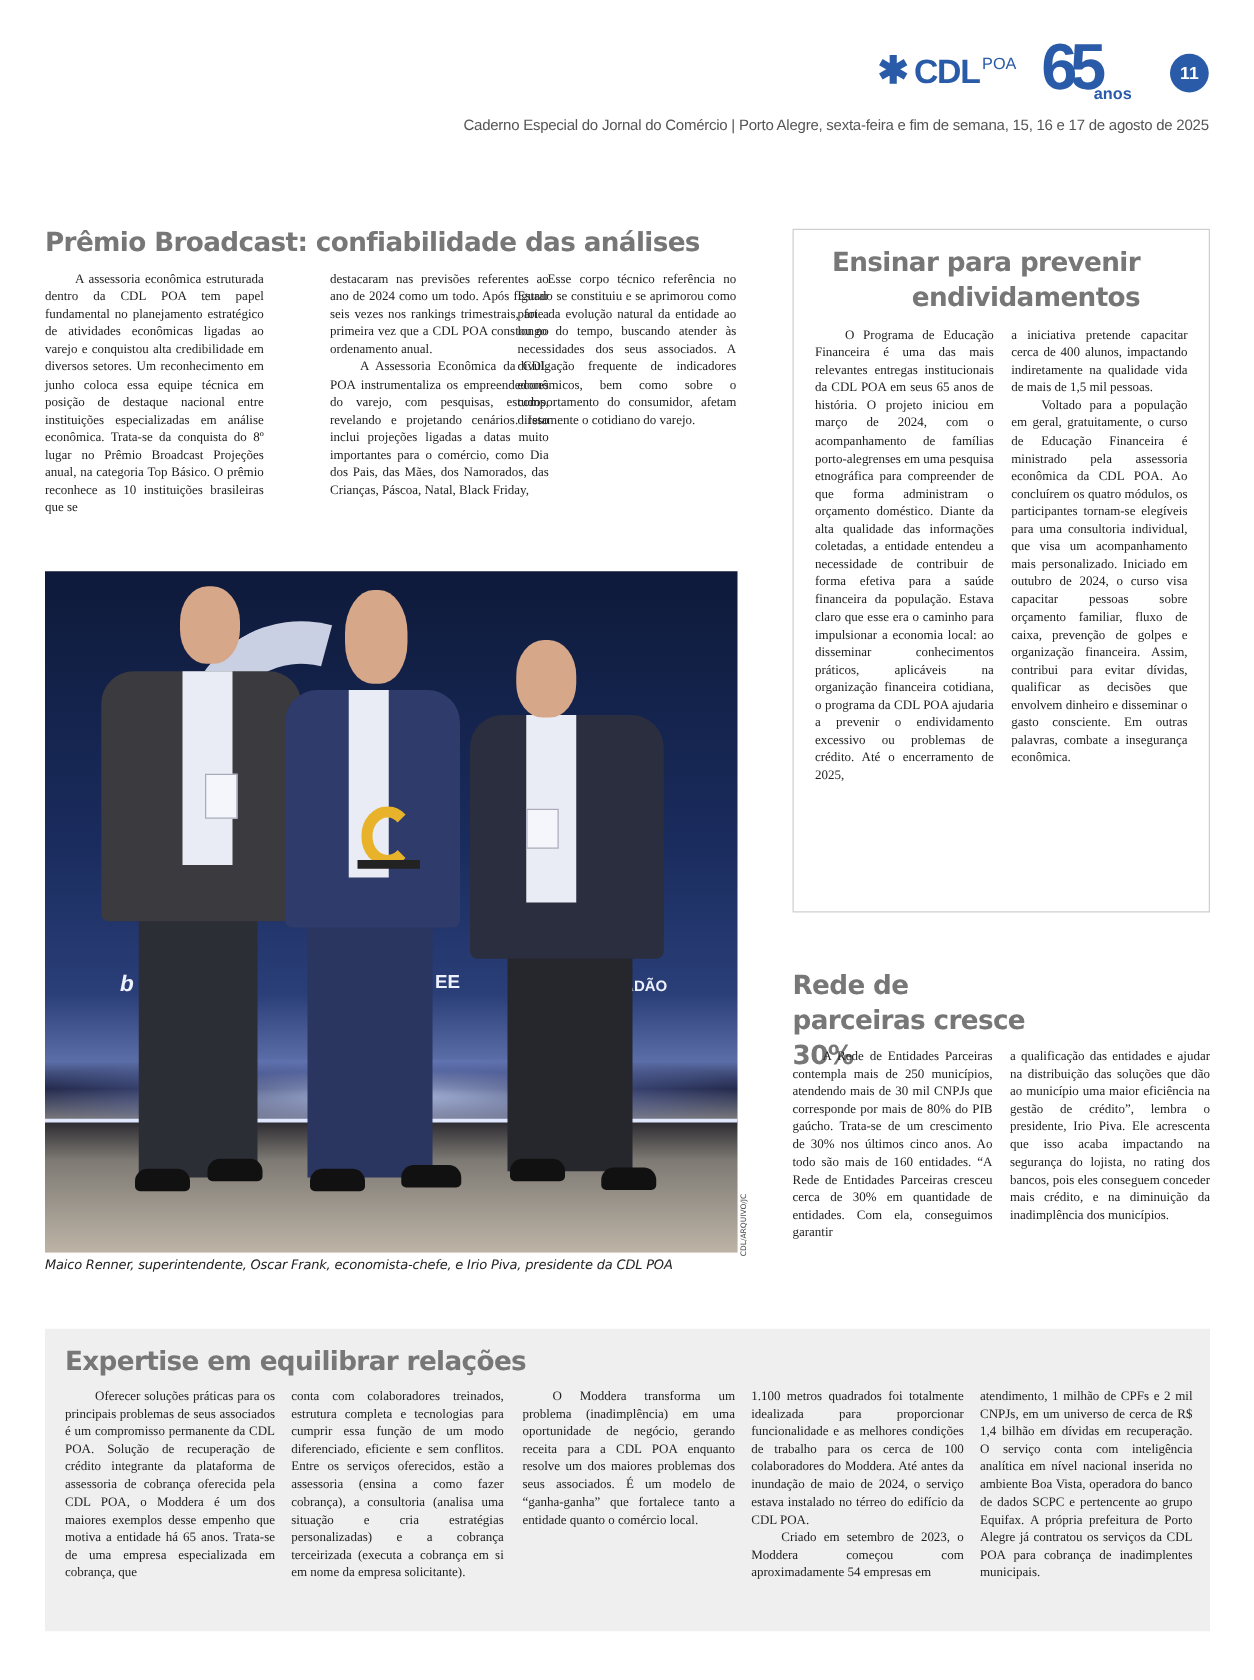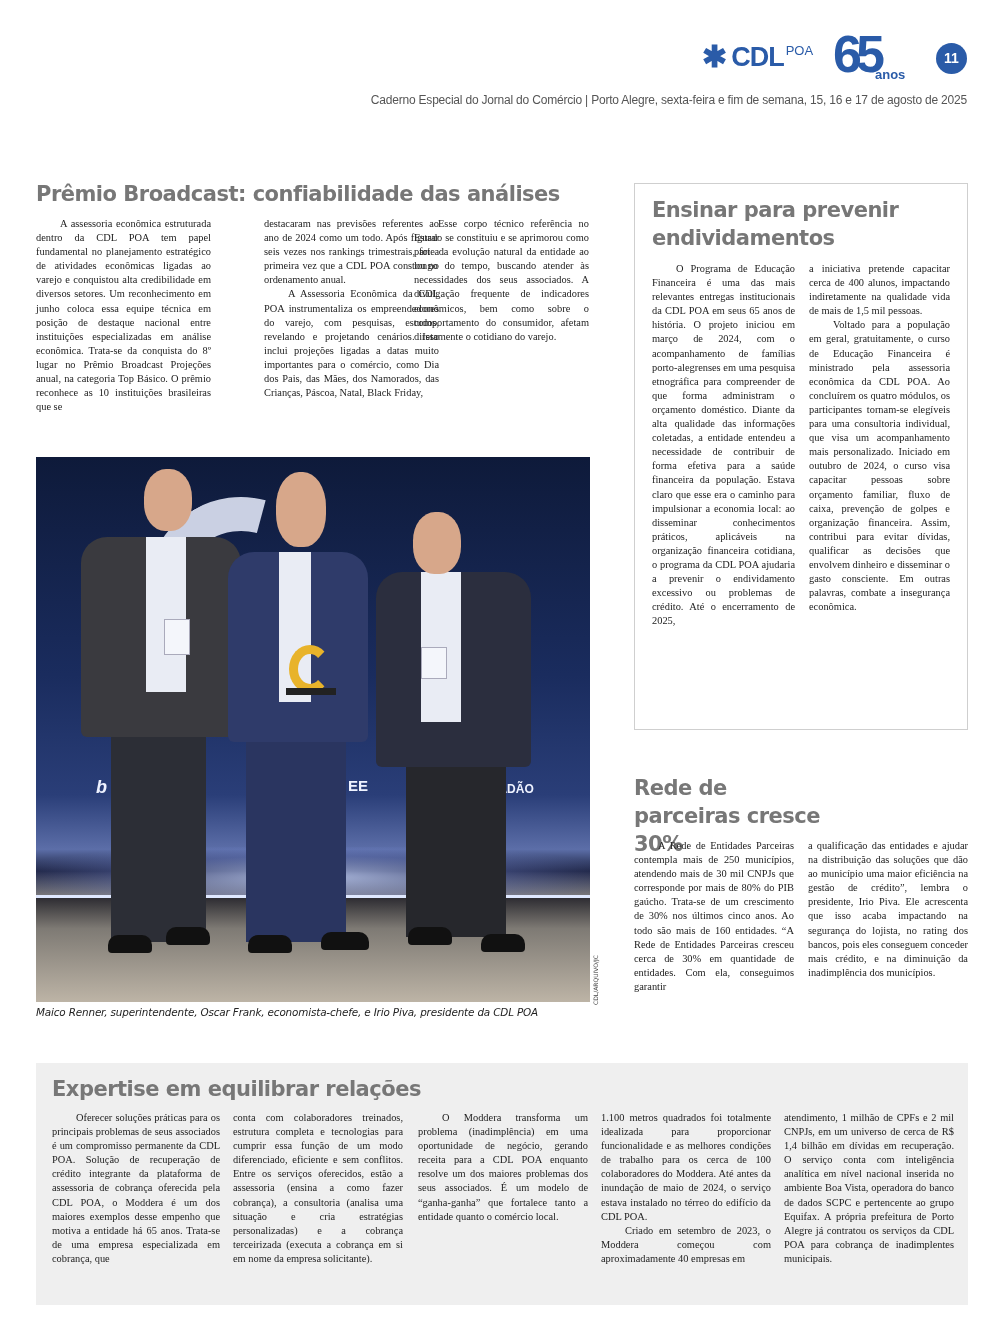--- a/index.html
+++ b/index.html
@@ -45,21 +45,21 @@
   .person .legs { position: absolute; }
   .person .shoe { position: absolute; background: #111; border-radius: 10px 10px 4px 4px; }
   .person .badge { position: absolute; background: #f4f6fb; border: 1px solid #aab; }
   .trophy { position: absolute; left: 253px; top: 188px; width: 42px; height: 48px; border-radius: 50%; border: 9px solid #e8b32a; border-right-color: transparent; }
   .trophy-base { position: absolute; left: 250px; top: 231px; width: 50px; height: 7px; background: #222; }
   .photo-credit { position: absolute; left: 592px; top: 945px; width: 12px; height: 60px; font-size: 6px; color: #444; writing-mode: vertical-rl; transform: rotate(180deg); white-space: nowrap; font-family: "DejaVu Sans", sans-serif; }
   .caption { position: absolute; left: 36px; top: 1006px; font-family: "DejaVu Sans", sans-serif; font-style: italic; font-size: 10.4px; color: #222; white-space: nowrap; letter-spacing: -0.15px; }
 
   
   .box-ensinar { position: absolute; left: 634px; top: 183px; width: 334px; height: 547px; border: 1px solid #cfcfcf; background: #fff; }
-  .h-ensinar { left: 652px; top: 196px; font-size: 21px; line-height: 28px; }
+  .h-ensinar { left: 652px; top: 196px; font-size: 21px; line-height: 28px; text-align: right; }
   .ens-c1 { left: 652px; top: 262px; width: 143px; }
   .ens-c2 { left: 809px; top: 262px; width: 141px; }
 
   
   .h-rede { left: 634px; top: 774px; font-size: 21px; line-height: 28px; }
   .rede-c1 { left: 634px; top: 839px; width: 160px; }
   .rede-c2 { left: 808px; top: 839px; width: 160px; }
 
   
   .box-expertise { position: absolute; left: 36px; top: 1063px; width: 932px; height: 242px; background: #efefef; }
@@ -168,17 +168,17 @@
   <p>Oferecer soluções práticas para os principais problemas de seus associados é um compromisso permanente da CDL POA. Solução de recuperação de crédito integrante da plataforma de assessoria de cobrança oferecida pela CDL POA, o Moddera é um dos maiores exemplos desse empenho que motiva a entidade há 65 anos. Trata-se de uma empresa especializada em cobrança, que</p>
 </div>
 <div class="col exp-c2">
   <p class="cont">conta com colaboradores treinados, estrutura completa e tecnologias para cumprir essa função de um modo diferenciado, eficiente e sem conflitos. Entre os serviços oferecidos, estão a assessoria (ensina a como fazer cobrança), a consultoria (analisa uma situação e cria estratégias personalizadas) e a cobrança terceirizada (executa a cobrança em si em nome da empresa solicitante).</p>
 </div>
 <div class="col exp-c3">
   <p>O Moddera transforma um problema (inadimplência) em uma oportunidade de negócio, gerando receita para a CDL POA enquanto resolve um dos maiores problemas dos seus associados. É um modelo de “ganha-ganha” que fortalece tanto a entidade quanto o comércio local.</p>
 </div>
 <div class="col exp-c4">
   <p class="cont">1.100 metros quadrados foi totalmente idealizada para proporcionar funcionalidade e as melhores condições de trabalho para os cerca de 100 colaboradores do Moddera. Até antes da inundação de maio de 2024, o serviço estava instalado no térreo do edifício da CDL POA.</p>
-  <p>Criado em setembro de 2023, o Moddera começou com aproximadamente 40 empresas em</p>
+  <p>Criado em setembro de 2023, o Moddera começou com aproximadamente 54 empresas em</p>
 </div>
 <div class="col exp-c5">
   <p class="cont">atendimento, 1 milhão de CPFs e 2 mil CNPJs, em um universo de cerca de R$ 1,4 bilhão em dívidas em recuperação. O serviço conta com inteligência analítica em nível nacional inserida no ambiente Boa Vista, operadora do banco de dados SCPC e pertencente ao grupo Equifax. A própria prefeitura de Porto Alegre já contratou os serviços da CDL POA para cobrança de inadimplentes municipais.</p>
 </div>
 
 </body></html>

